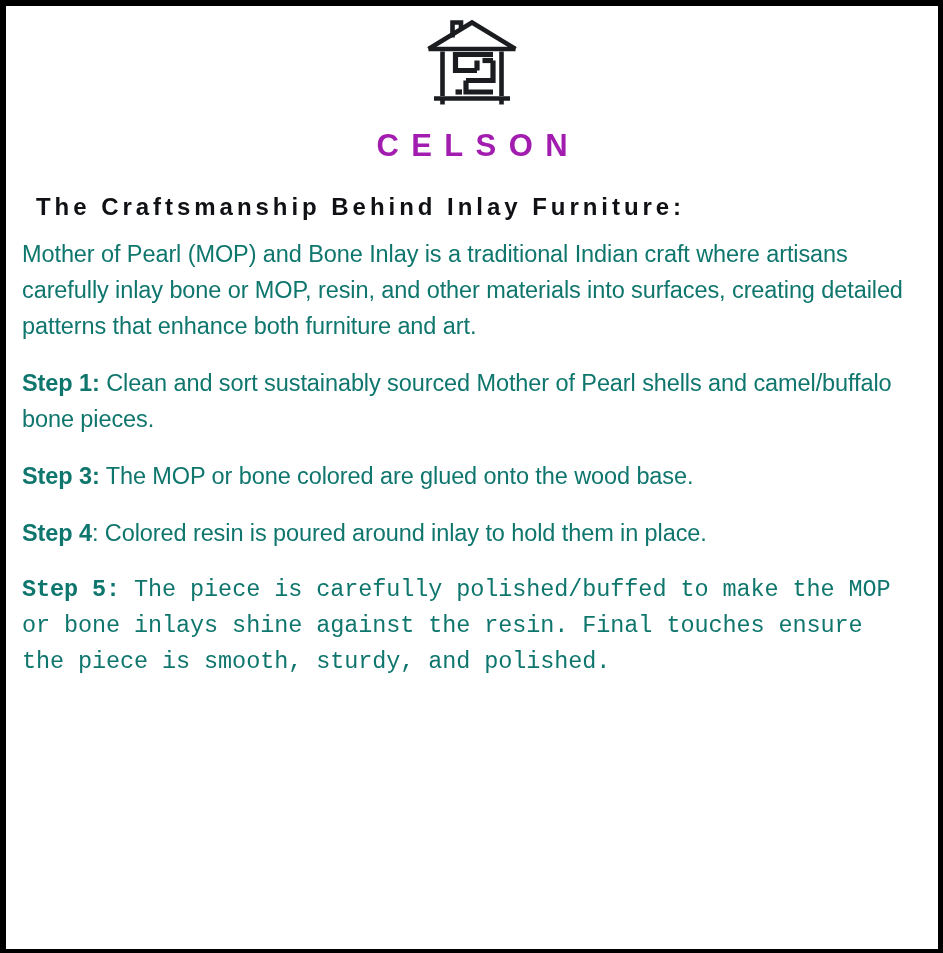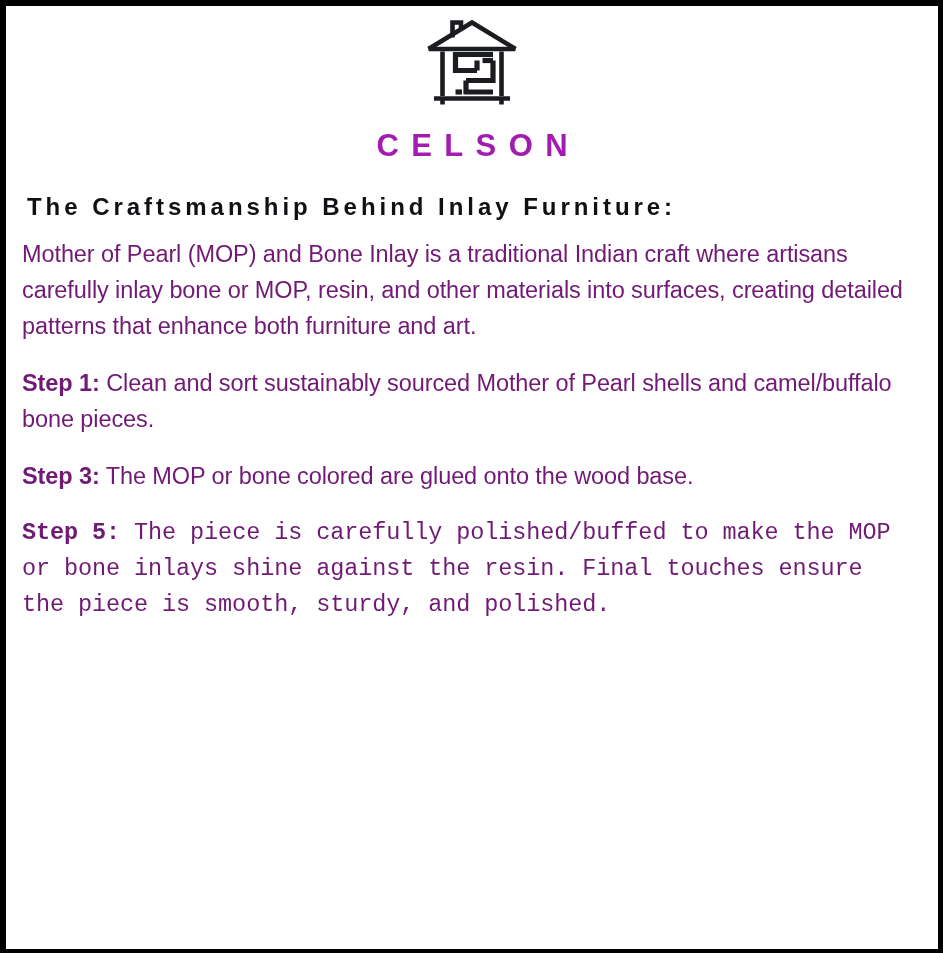--- a/index.html
+++ b/index.html
@@ -49,36 +49,36 @@
     font-size: 31px;
     font-weight: 600;
     letter-spacing: 0.40em;
     text-indent: 0.40em;
     color: #a21caf;
     line-height: 1;
   }
 
   
   .headline {
-    margin: 32px 0 0 10px;
+    margin: 32px 0 0 19px;
     font-family: "Liberation Sans", sans-serif;
     font-size: 24px;
     font-weight: bold;
     letter-spacing: 0.165em;
     color: #101114;
     line-height: 1.2;
     white-space: nowrap;
   }
 
   
   .body-copy {
     margin: 0 0 0 5px;
     padding-top: 14px;
     width: 893px;
-    color: #701a75;
+    color: #0f766e;
   }
   .para {
     font-family: "Liberation Sans", sans-serif;
     font-size: 23.5px;
     font-weight: normal;
     line-height: 36px;
     letter-spacing: -0.004em;
     margin: 0;
     padding: 0 0 21px 0;
     text-align: left;
@@ -137,20 +137,23 @@
       <p class="para">
         <b>Step 1:</b><span> Clean and sort sustainably sourced Mother of Pearl shells and camel/buffalo bone pieces.</span>
       </p>
 
 
 
       <p class="para">
         <b>Step 3:</b><span> The MOP or bone colored are glued onto the wood base.</span>
       </p>
 
+      <p class="para">
+        <b>Step 4</b><span>: Colored resin is poured around inlay to hold them in place.</span>
+      </p>
 
       <p class="para tight">
         <b>Step 5:</b><span> The piece is carefully polished/buffed to make the MOP or bone inlays shine against the resin. Final touches ensure the piece is smooth, sturdy, and polished.</span>
       </p>
 
     </div>
   </div>
 </div>
 
 </body></html>

